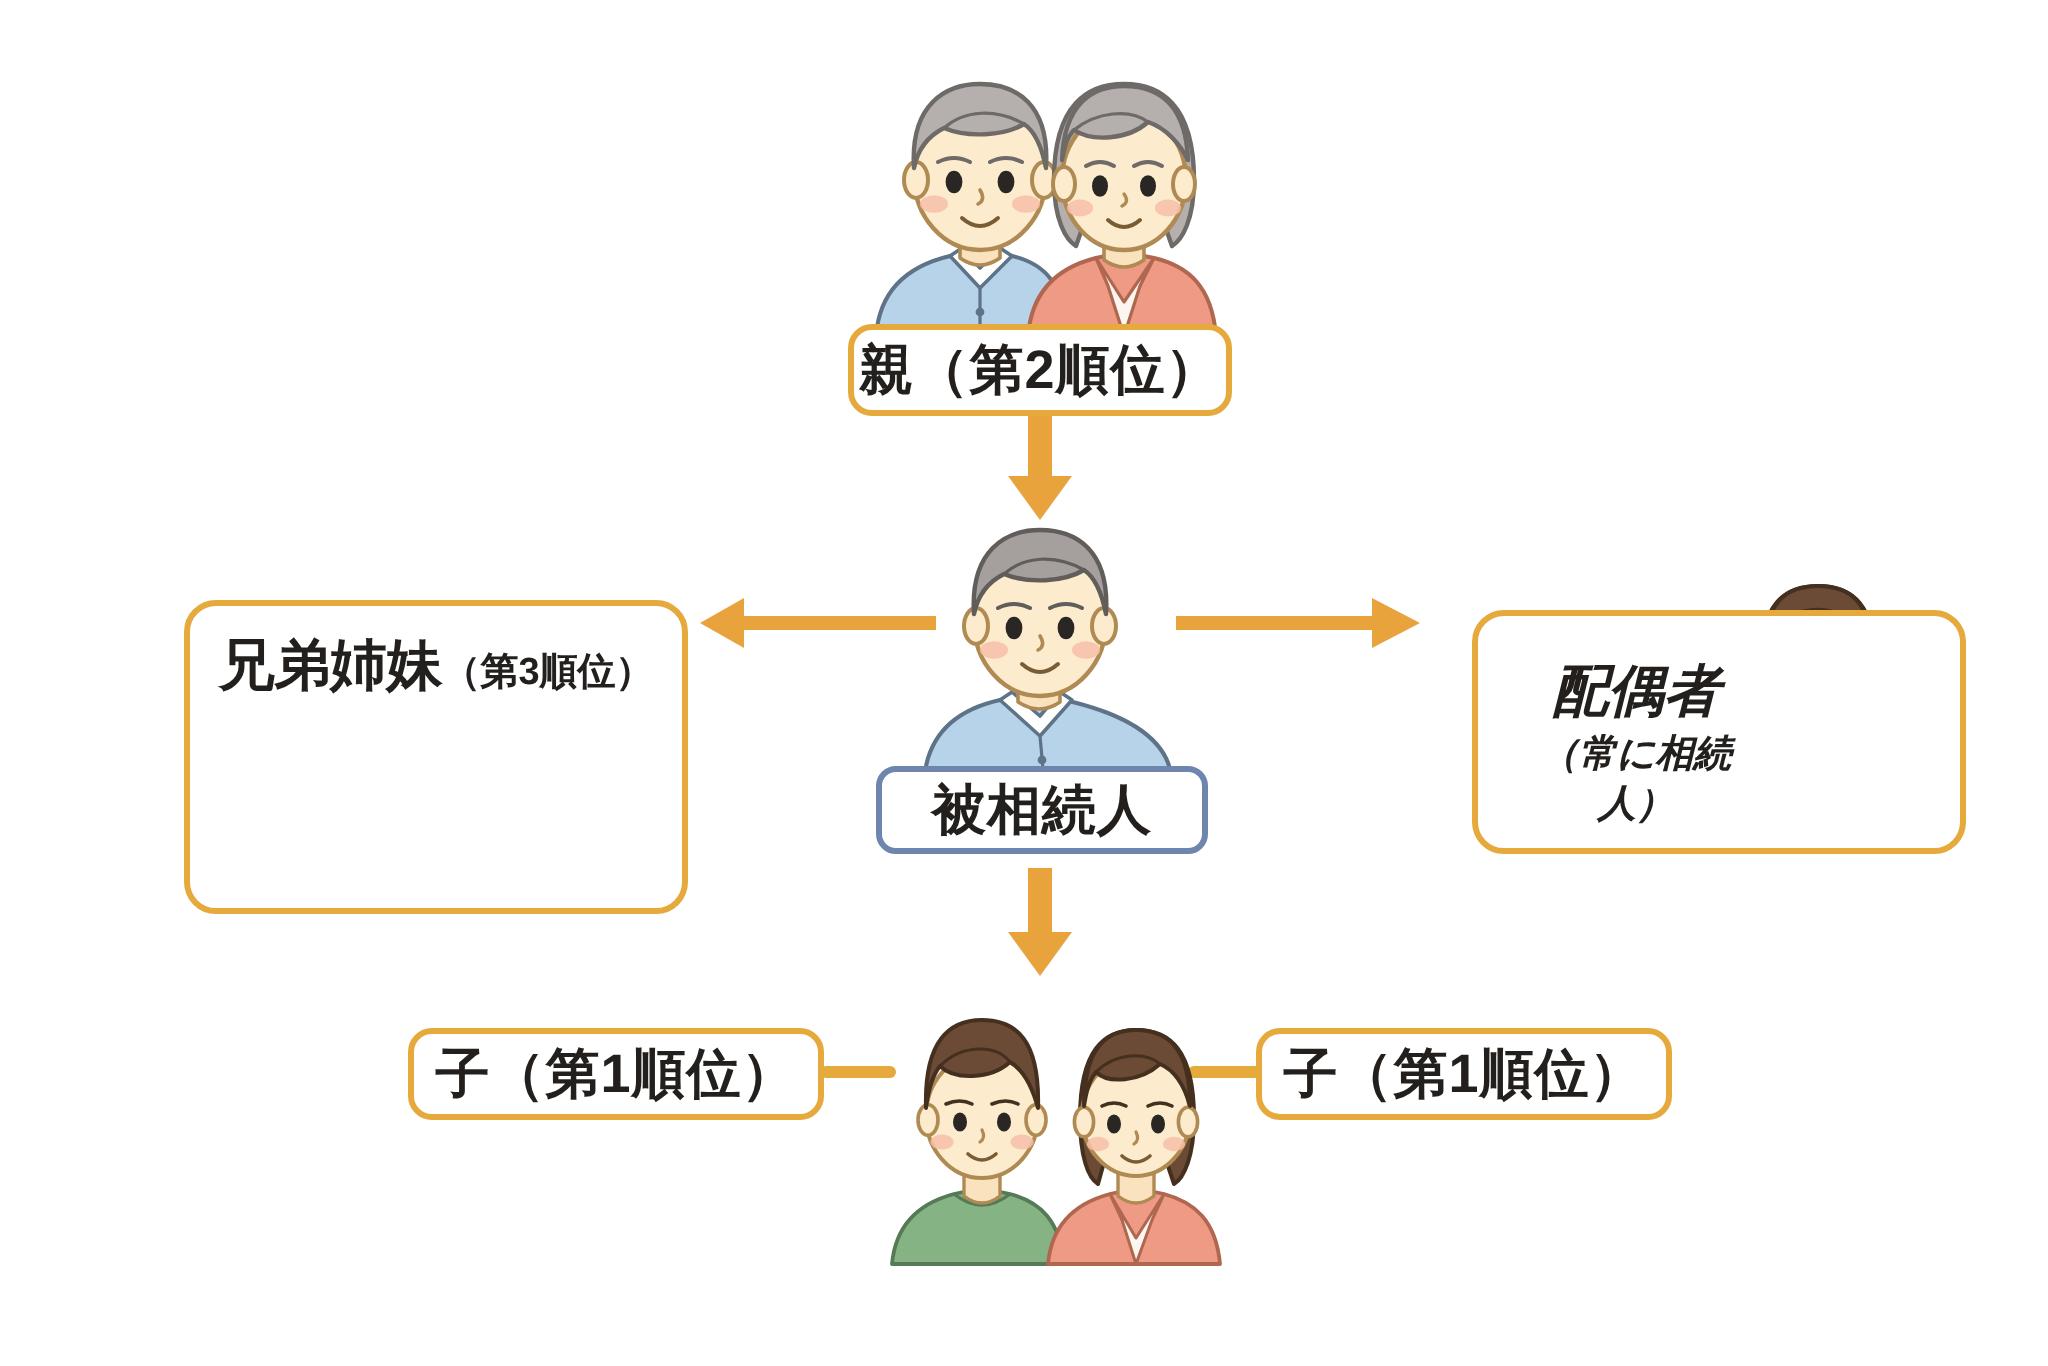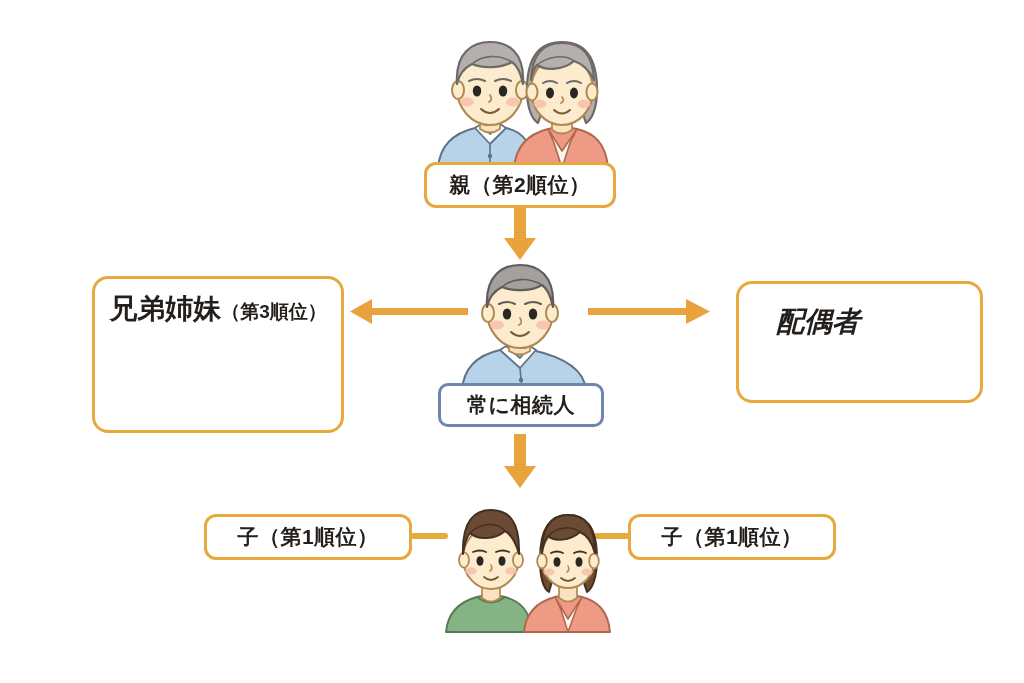--- a/index.html
+++ b/index.html
@@ -27,33 +27,34 @@
     border: 3px solid #E5A93C;
     border-radius: 12px;
     display: flex;
     align-items: center;
     justify-content: center;
     color: #231f1c;
     white-space: nowrap;
     z-index: 6;
   }
   .labelbox .main {
-    font-size: 21px;
+    font-size: 27px;
     font-weight: 700;
     letter-spacing: 0.5px;
   }
 
   
   .cardbox {
     position: absolute;
     box-sizing: border-box;
     background: #ffffff;
     border: 3px solid #E5A93C;
     border-radius: 16px;
     z-index: 5;
+    margin-top: 24px;
   }
 
   
   #box-parents {
     left: 424px; top: 162px; width: 192px; height: 46px;
   }
   #box-decedent {
     left: 438px; top: 383px; width: 166px; height: 44px;
     border-color: #6E86AE;
     border-width: 3px;
@@ -286,26 +287,27 @@
       <ellipse cx="47" cy="56" rx="4.2" ry="5.6" fill="#2a2623"></ellipse>
       <ellipse cx="73" cy="56" rx="4.2" ry="5.6" fill="#2a2623"></ellipse>
       <ellipse cx="37" cy="67" rx="7" ry="4.4" fill="#F7BFA8" opacity="0.85"></ellipse>
       <ellipse cx="83" cy="67" rx="7" ry="4.4" fill="#F7BFA8" opacity="0.85"></ellipse>
       <path d="M60 60 q3 5 -1 7" fill="none" stroke="#B08A53" stroke-width="1.8" stroke-linecap="round"></path>
       <path d="M51 74 q9 8 18 0" fill="none" stroke="#7a5c34" stroke-width="2" stroke-linecap="round"></path>
     </svg>
   </div>
 
   <div class="labelbox" id="box-decedent">
-    <span class="main">常に相続人</span>
+    <span class="main">被相続人</span>
   </div>
 
   <div class="cardbox" id="box-spouse">
     <div id="spouse-caption">
       <span class="main">配偶者</span>
+      <span class="sub">（常に相続人）</span>
     </div>
   </div>
 
   <div class="illus" id="illus-spouse" style="left:860px; top:288px; width:112px; height:112px;">
     <svg width="112" height="112" viewBox="0 0 112 112" aria-hidden="true">
       <path d="M4 112 C6 92 20 84 34 80 L48 77 L62 80 C77 84 106 92 108 112 Z" fill="#EE9A84" stroke="#B0674F" stroke-width="1.9" stroke-linejoin="round"></path>
       <path d="M34 80 L49 102 L63 80 L57 93 L49 112 L42 93 Z" fill="#FBF6F0" stroke="#B0674F" stroke-width="1.5" stroke-linejoin="round"></path>
       <path d="M40 70 L40 82 Q49 89 58 82 L58 70 Z" fill="#FAE2BF" stroke="#B08A53" stroke-width="1.7" stroke-linejoin="round"></path>
       <path d="M20 46 C20 14 32 5 49 5 C66 5 78 14 78 46 C78 64 73 74 68 77
                L62 60 L33 60 L28 77 C23 74 20 64 20 46 Z" fill="#6B4B35" stroke="#45301F" stroke-width="2" stroke-linejoin="round"></path>

